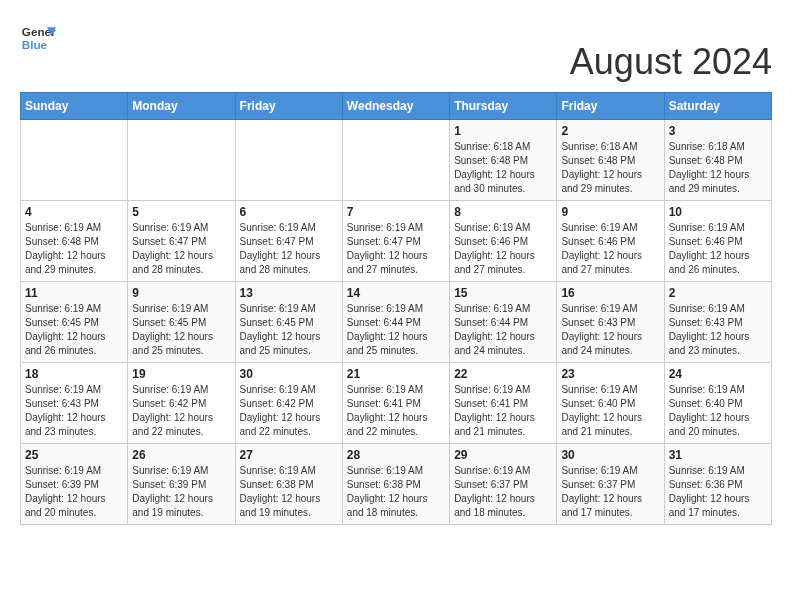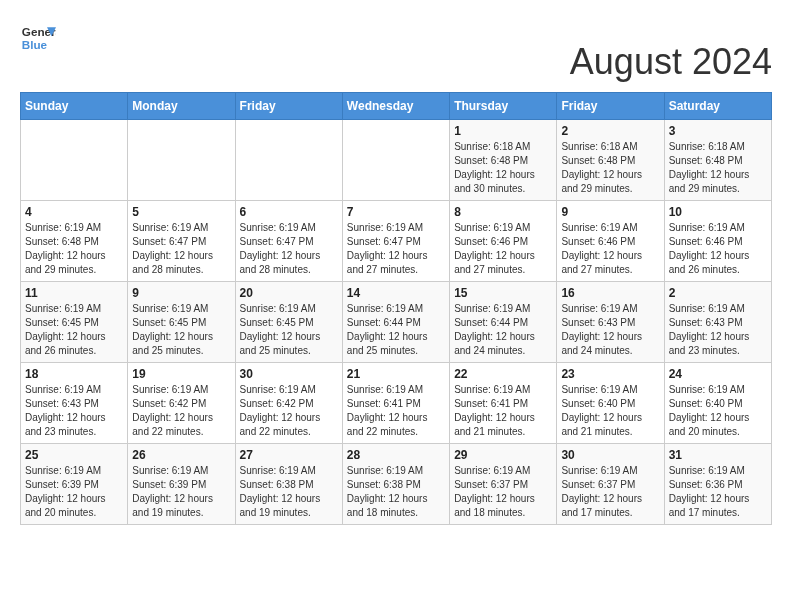--- a/index.html
+++ b/index.html
@@ -198,21 +198,21 @@
 and 26 minutes.</div>
         </td>
         <td>
           <div class="day-number">9</div>
           <div class="day-info" style="white-space: pre-line;">Sunrise: 6:19 AM
 Sunset: 6:45 PM
 Daylight: 12 hours
 and 25 minutes.</div>
         </td>
         <td>
-          <div class="day-number">20</div>
+          <div class="day-number">13</div>
           <div class="day-info" style="white-space: pre-line;">Sunrise: 6:19 AM
 Sunset: 6:45 PM
 Daylight: 12 hours
 and 25 minutes.</div>
         </td>
         <td>
           <div class="day-number">14</div>
           <div class="day-info" style="white-space: pre-line;">Sunrise: 6:19 AM
 Sunset: 6:44 PM
 Daylight: 12 hours

